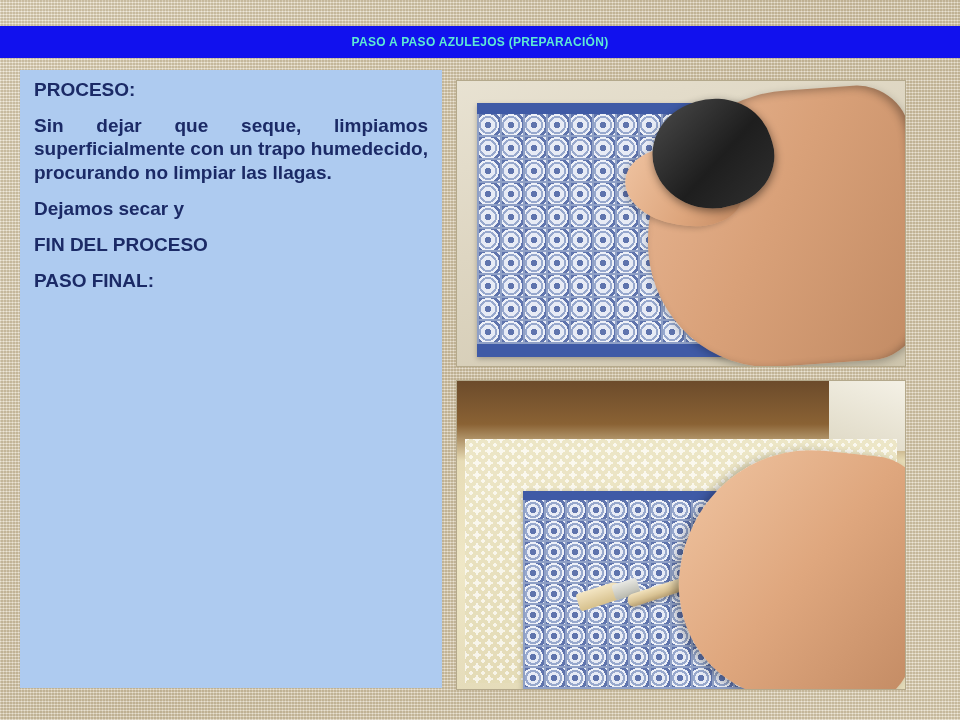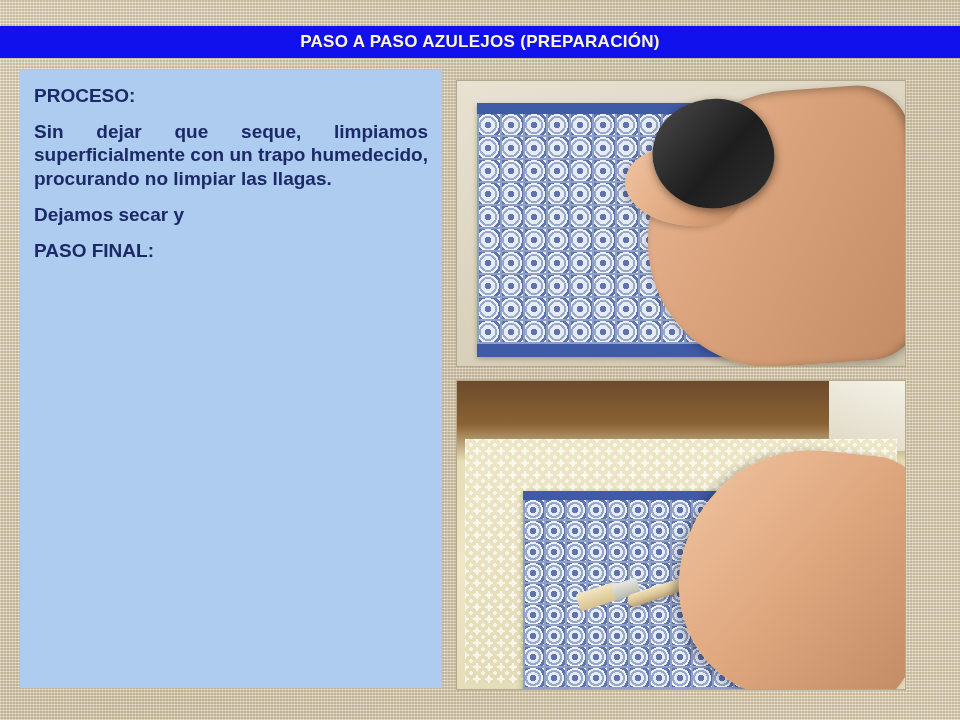--- a/index.html
+++ b/index.html
@@ -31,37 +31,37 @@
     left: 0px;
     top: 26px;
     width: 960px;
     height: 32px;
     background: #1111ee;
     display: flex;
     align-items: center;
     justify-content: center;
   }
   #title-bar .title-text {
-    color: #fef9c3;
-    font-size: 17px;
+    color: #5eead4;
+    font-size: 12px;
     font-weight: bold;
     letter-spacing: 0.3px;
     white-space: nowrap;
   }
 
   
   #text-panel {
     position: absolute;
     left: 20px;
     top: 70px;
     width: 422px;
     height: 618px;
     background: #aecbf0;
     box-sizing: border-box;
-    padding: 14px 14px 8px 14px;
+    padding: 8px 14px 8px 14px;
     overflow: hidden;
   }
   #text-panel p {
     margin: 0 0 13px 0;
     color: #1b2a66;
     font-size: 19px;
     font-weight: bold;
     line-height: 1.22;
   }
   p.justified {
@@ -256,20 +256,21 @@
 <div id="slide">
 
   <div id="title-bar">
     <span class="title-text">PASO A PASO AZULEJOS (PREPARACIÓN)</span>
   </div>
 
   <div id="text-panel">
     <p>PROCESO:</p>
     <p class="justified">Sin dejar que seque, limpiamos superficialmente con un trapo humedecido, procurando no limpiar las llagas.</p>
     <p>Dejamos secar y</p>
+    <p>FIN DEL PROCESO</p>
     <p>PASO FINAL:</p>
   </div>
 
   <div class="photo" id="photo-top">
     <div class="photo-inner">
       <div class="bg-top"></div>
       <div class="tilesheet strip-top strip-bottom"></div>
       <div class="hand" id="hand-top"></div>
       <div id="thumb-top"></div>
       <div id="sponge-top"></div>

